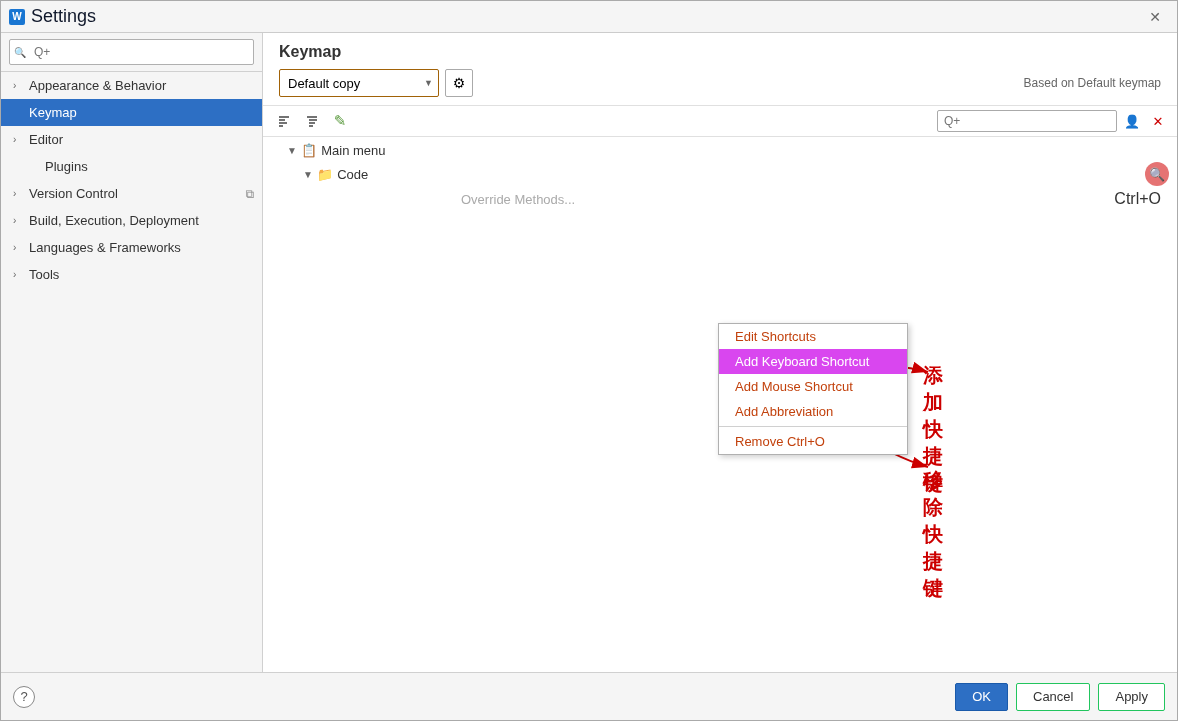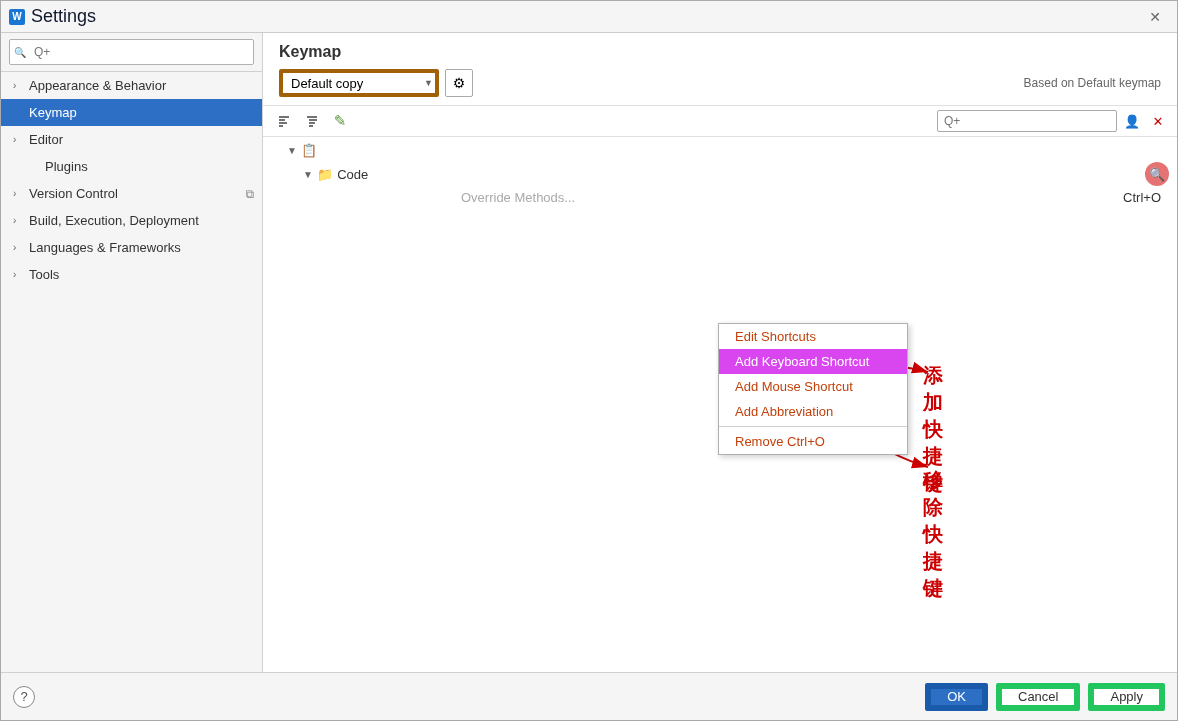--- a/index.html
+++ b/index.html
@@ -158,21 +158,21 @@
       gap: 6px;
       justify-content: space-between;
     }
     .keymap-row-left {
       display: flex;
       align-items: center;
       gap: 6px;
     }
     .keymap-select {
       height: 28px;
-      border: 4px solid #a16207;
+      border: 1px solid #a16207;
       border-radius: 2px;
       padding: 0 24px 0 8px;
       font-size: 13px;
       background: white;
       appearance: none;
       cursor: pointer;
       min-width: 160px;
     }
     .select-wrapper {
       position: relative;
@@ -277,21 +277,21 @@
       color: #333;
       white-space: nowrap;
     }
     .tree-item .indent { display: inline-block; width: 16px; flex-shrink: 0; }
     .tree-item .chevron { width: 14px; flex-shrink: 0; font-size: 10px; color: #666; }
     .tree-item .icon { margin-right: 4px; font-size: 13px; }
     .tree-item .label { flex: 1; }
     .tree-item .shortcut {
       margin-left: auto;
       color: #333;
-      font-size: 13px;
+      font-size: 16px;
       padding-right: 8px;
     }
     .tree-item.grayed { color: #aaa; gap: 32px; }
     .tree-item.grayed .label { color: #aaa; }
     .search-magnify {
       width: 24px;
       height: 24px;
       background: #e57373;
       border-radius: 50%;
       display: flex;
@@ -349,21 +349,21 @@
       display: flex;
       align-items: center;
       justify-content: center;
       font-size: 13px;
       color: #555;
       cursor: pointer;
     }
     .action-btn {
       height: 28px;
       padding: 0 16px;
-      border: 6px solid #22c55e;
+      border: 1px solid #22c55e;
       background: white;
       font-size: 13px;
       cursor: pointer;
       border-radius: 2px;
       color: #333;
     }
     .action-btn.primary {
       background: #2d6fc4;
       color: white;
       border-color: #1a5aaa;
@@ -479,20 +479,21 @@
           <button class="search-close-btn" style="color:#cc0000;">✕</button>
         </div>
       </div>
 
       <div class="tree-area">
 
         <div class="tree-item">
           <span class="indent"></span>
           <span class="chevron">▼</span>
           <span class="icon">📋</span>
+          <span class="label">Main menu</span>
         </div>
 
         <div class="tree-item">
           <span class="indent"></span>
           <span class="indent"></span>
           <span class="chevron">▼</span>
           <span class="icon">📁</span>
           <span class="label">Code</span>
           <span class="search-magnify">🔍</span>
         </div>

